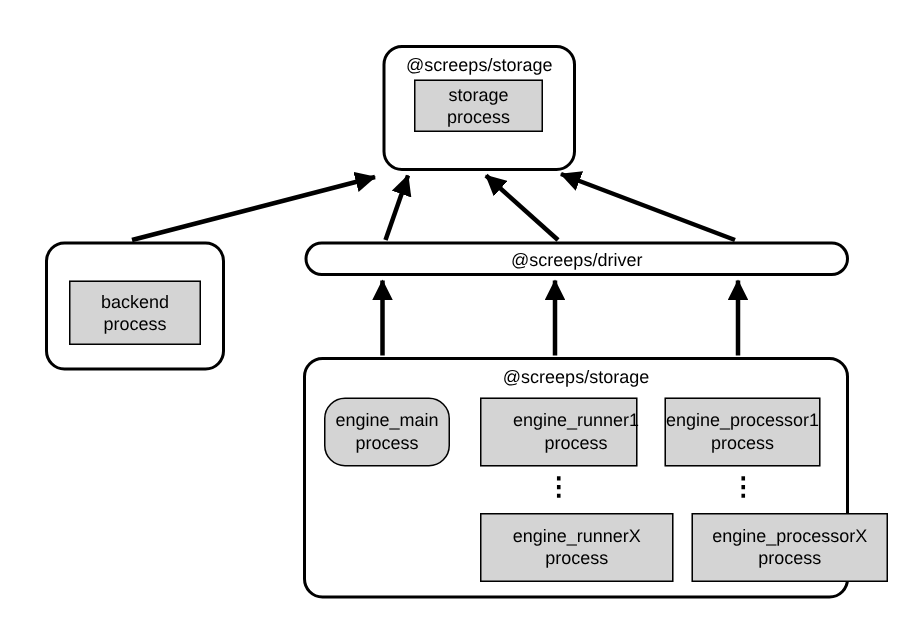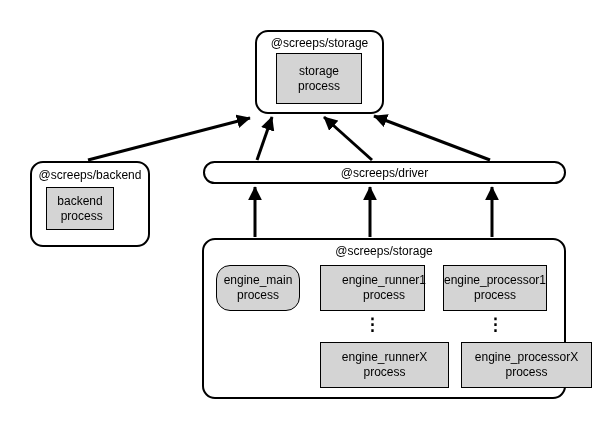--- a/index.html
+++ b/index.html
@@ -37,26 +37,26 @@
     text-align: center;
     white-space: pre-line;
     display: flex;
     align-items: center;
     justify-content: center;
   }
 
   
   .node.storage { left: 255px; top: 30px;  width: 129px; height: 84px; }
   .node.storage .node-label { top: 4px; }
-  .node.storage .process { left: 19px; top: 21px; width: 86px; height: 51px; }
+  .node.storage .process { left: 19px; top: 21px; width: 86px; height: 35px; }
 
   
   .node.backend { left: 30px; top: 161px; width: 120px; height: 86px; }
   .node.backend .node-label { top: 5px; }
-  .node.backend .process { left: 14px; top: 24px; width: 68px; height: 43px; text-align: right; }
+  .node.backend .process { left: 14px; top: 24px; width: 88px; height: 43px; }
 
   
   .node.driver { left: 203px; top: 161px; width: 363px; height: 23px; border-radius: 12px; }
   .node.driver .node-label { top: 3px; }
 
   
   .node.engine { left: 202px; top: 238px; width: 364px; height: 161px; }
   .node.engine .node-label { top: 4px; }
   .process.p-main       { left: 12px;  top: 25px;  width: 84px;  height: 46px; border-radius: 14px; }
   .process.p-runner1    { left: 116px; top: 25px;  width: 105px; height: 46px; padding-left: 23px; }
@@ -105,21 +105,20 @@
     <line x1="492" y1="237" x2="492" y2="187" marker-end="url(#arrowhead)"></line>
   </svg>
 
   <div class="node storage">
     <div class="node-label">@screeps/storage</div>
     <div class="process">storage
 process</div>
   </div>
 
   <div class="node backend">
-    <div class="node-label">@screeps/backend</div>
     <div class="process">backend
 process</div>
   </div>
 
   <div class="node driver">
     <div class="node-label">@screeps/driver</div>
   </div>
 
   <div class="node engine">
     <div class="node-label">@screeps/storage</div>

